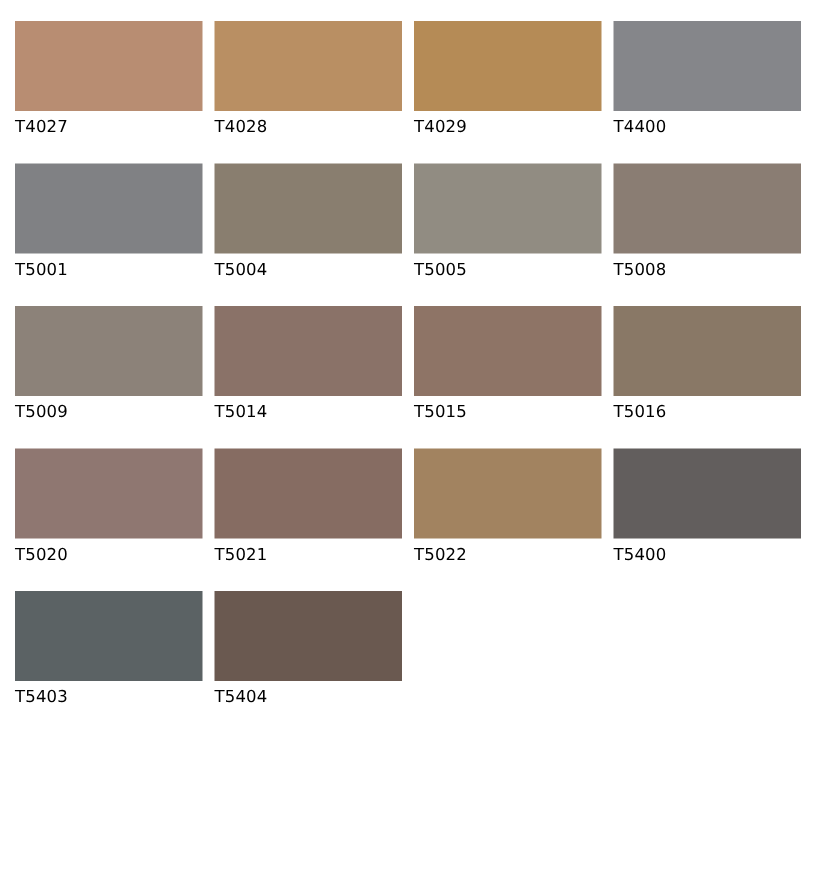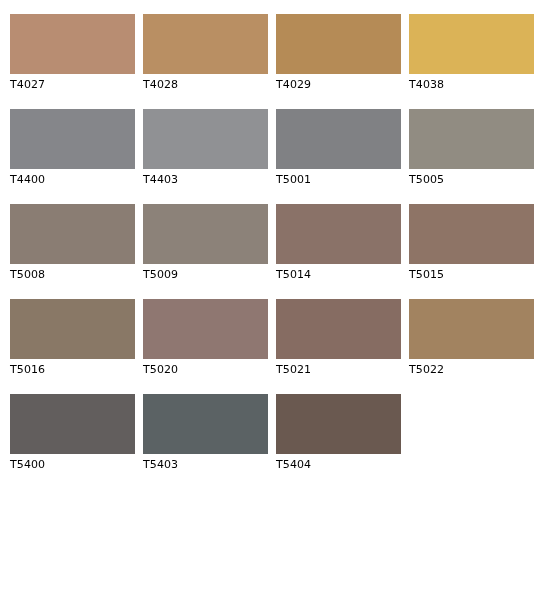--- a/index.html
+++ b/index.html
@@ -62,34 +62,30 @@
     </div>
     <div class="swatch-cell">
       <div class="swatch-chip" style="background-color: rgb(185, 143, 99);"></div>
       <span class="swatch-label">T4028</span>
     </div>
     <div class="swatch-cell">
       <div class="swatch-chip" style="background-color: rgb(181, 139, 86);"></div>
       <span class="swatch-label">T4029</span>
     </div>
     <div class="swatch-cell">
-      <div class="swatch-chip" style="background-color: rgb(219, 179, 87);"></div>
-      <span class="swatch-label">T4038</span>
-    </div>
-    <div class="swatch-cell">
       <div class="swatch-chip" style="background-color: rgb(133, 134, 138);"></div>
       <span class="swatch-label">T4400</span>
     </div>
     <div class="swatch-cell">
-      <div class="swatch-chip" style="background-color: rgb(144, 145, 148);"></div>
-      <span class="swatch-label">T4403</span>
+      <div class="swatch-chip" style="background-color: rgb(128, 129, 132);"></div>
+      <span class="swatch-label">T5001</span>
     </div>
     <div class="swatch-cell">
-      <div class="swatch-chip" style="background-color: rgb(128, 129, 132);"></div>
-      <span class="swatch-label">T5001</span>
+      <div class="swatch-chip" style="background-color: rgb(137, 126, 111);"></div>
+      <span class="swatch-label">T5004</span>
     </div>
     <div class="swatch-cell">
       <div class="swatch-chip" style="background-color: rgb(145, 140, 130);"></div>
       <span class="swatch-label">T5005</span>
     </div>
     <div class="swatch-cell">
       <div class="swatch-chip" style="background-color: rgb(138, 125, 115);"></div>
       <span class="swatch-label">T5008</span>
     </div>
     <div class="swatch-cell">

